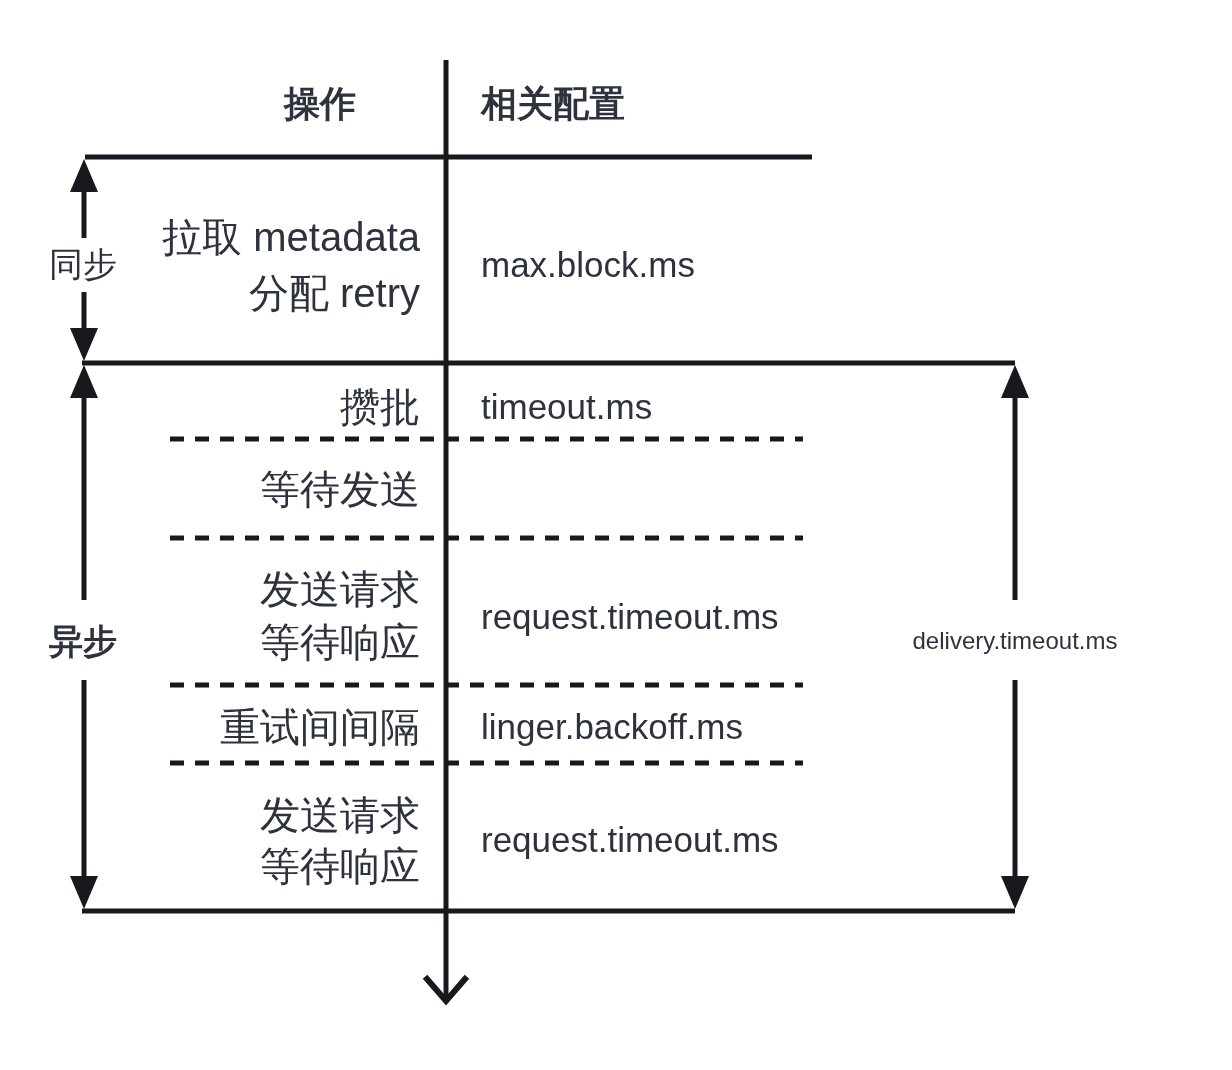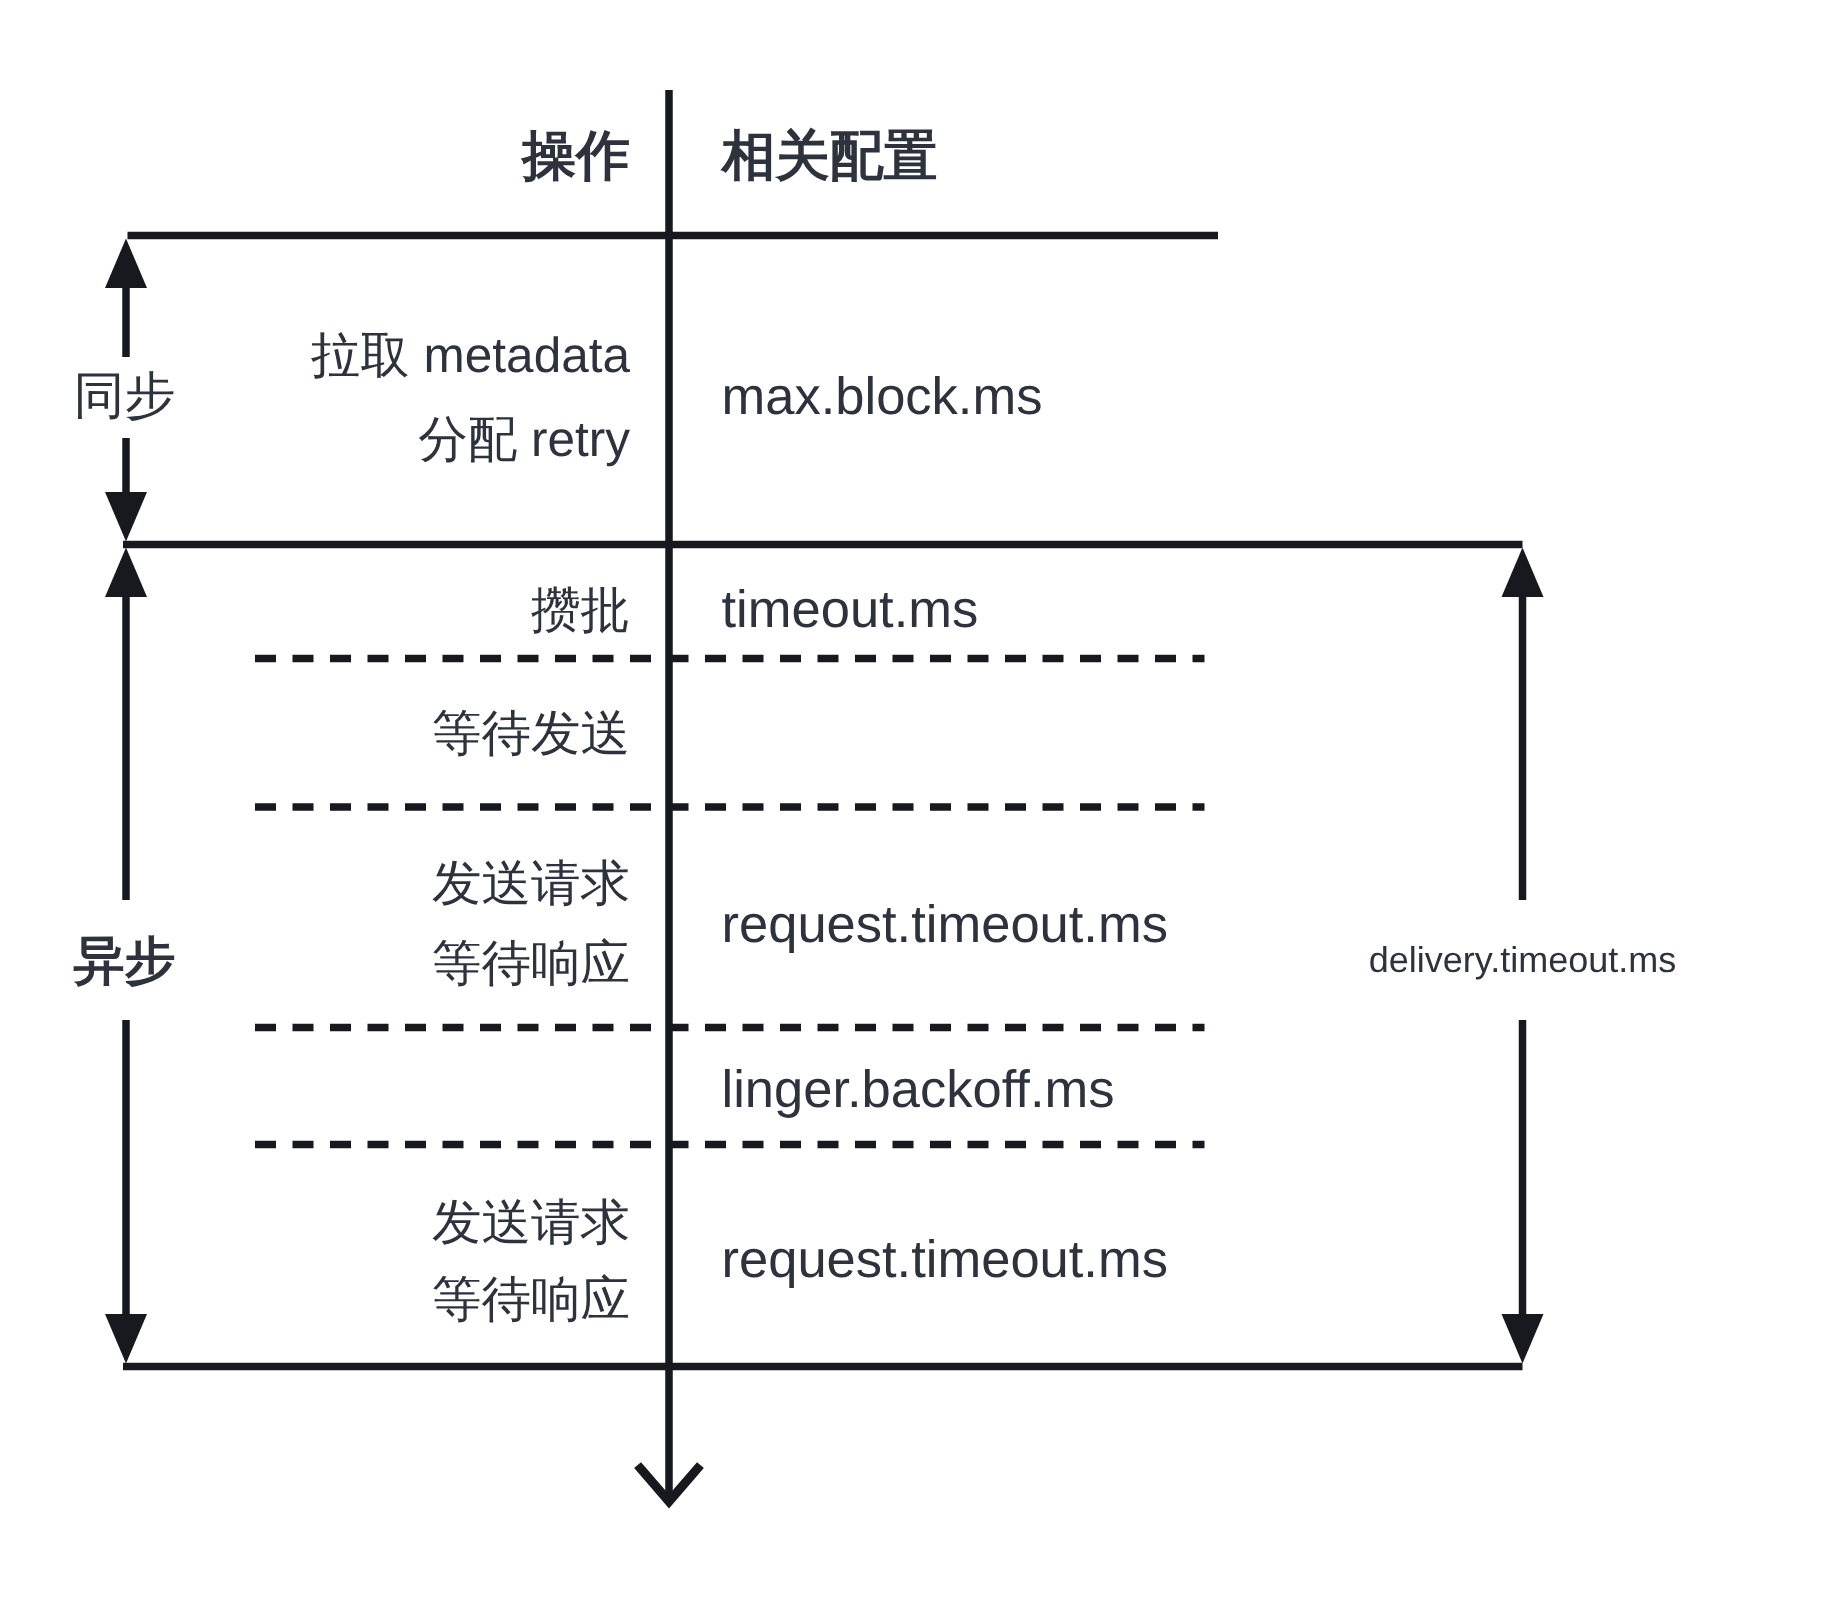--- a/index.html
+++ b/index.html
@@ -14,21 +14,21 @@
     --text: #2d323d;
   }
   #linework { position: absolute; left: 0; top: 0; }
   .txt {
     position: absolute;
     color: var(--text);
     line-height: 42px;
     white-space: nowrap;
   }
   .op {
-    font-size: 33px;
+    font-size: 40px;
     width: 300px;
     left: 120px;
     text-align: right;
   }
   .cfg {
     font-size: 35px;
     left: 481px;
   }
   .hdr {
     font-weight: bold;
@@ -87,39 +87,40 @@
     </g>
 
     <g>
       <path d="M1015 395 L1015 600" stroke="#17191f" stroke-width="5"></path>
       <path d="M1015 680 L1015 878" stroke="#17191f" stroke-width="5"></path>
       <polygon points="1015,365 1001,398 1029,398" fill="#17191f"></polygon>
       <polygon points="1015,909 1001,876 1029,876" fill="#17191f"></polygon>
     </g>
   </svg>
 
-  <div class="txt hdr" style="left:220px; width:200px; top:83px; text-align:right;">操作</div>
+  <div class="txt hdr" style="left:220px; width:200px; top:83px; text-align:center;">操作</div>
   <div class="txt hdr" style="left:481px; top:83px;">相关配置</div>
 
   <div class="txt side-label" style="top:243px;">同步</div>
   <div class="txt side-label" style="top:620px;font-weight:bold;">异步</div>
 
   <div class="txt op" style="top:216px;">拉取 metadata</div>
   <div class="txt op" style="top:272px;">分配 retry</div>
   <div class="txt cfg" style="top:244px;">max.block.ms</div>
 
   <div class="txt op" style="top:386px;">攒批</div>
   <div class="txt cfg" style="top:386px;">timeout.ms</div>
 
   <div class="txt op" style="top:468px;">等待发送</div>
 
   <div class="txt op" style="top:568px;">发送请求</div>
   <div class="txt op" style="top:621px;">等待响应</div>
   <div class="txt cfg" style="top:596px;">request.timeout.ms</div>
 
+  <div class="txt op" style="top:706px;">重试间间隔</div>
   <div class="txt cfg" style="top:706px;">linger.backoff.ms</div>
 
   <div class="txt op" style="top:794px;">发送请求</div>
   <div class="txt op" style="top:845px;">等待响应</div>
   <div class="txt cfg" style="top:819px;">request.timeout.ms</div>
 
   <div class="txt span-label" style="top:620px;">delivery.timeout.ms</div>
 
 </div>
 

